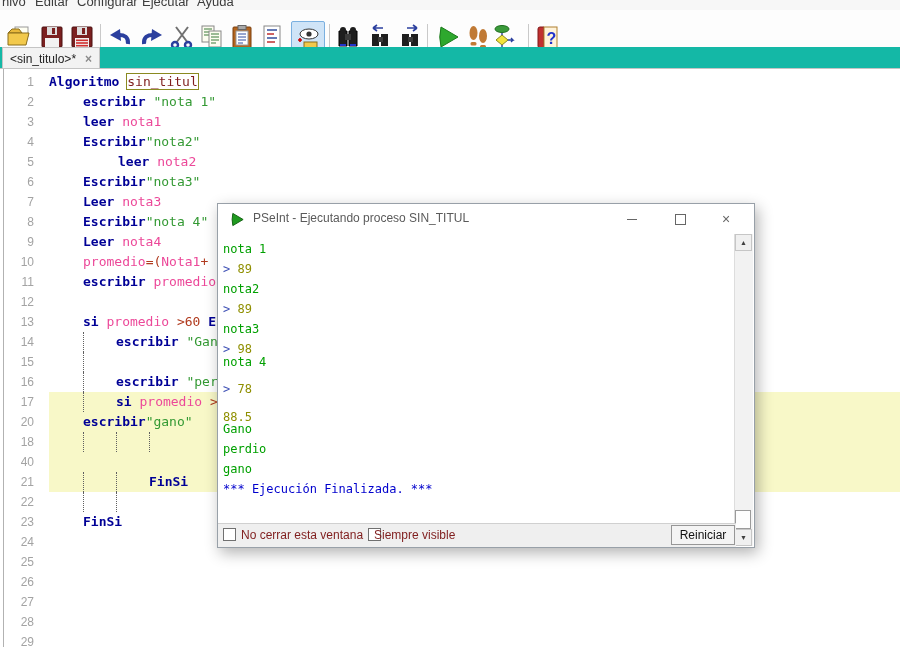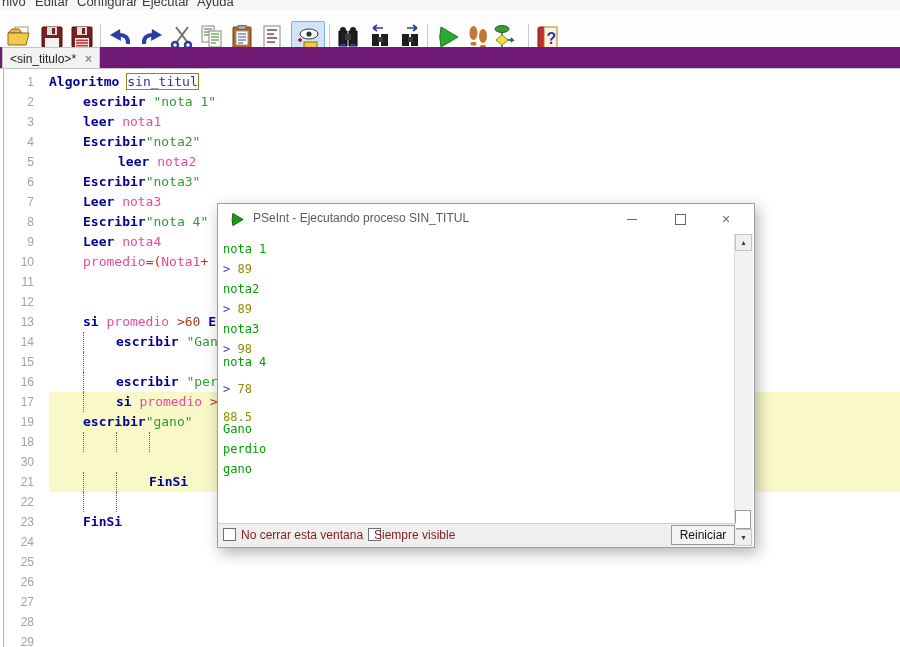--- a/index.html
+++ b/index.html
@@ -11,38 +11,38 @@
   .menuitem{position:absolute;top:-6px;font-size:13px;color:#3c3c3c;white-space:nowrap;}
 
   
   .toolbar{position:absolute;left:0;top:10px;width:100%;height:37px;background:#fdfdfd;overflow:hidden;}
   .tbi{position:absolute;top:13px;width:28px;height:28px;display:flex;align-items:center;justify-content:center;}
   .tbi svg{width:26px;height:26px;}
   .tbsep{position:absolute;top:14px;width:1px;height:27px;background:#c9c9c9;}
   .tbi.selected{top:11px;width:32px;height:32px;background:#cfe4f7;border:1px solid #7ab0e0;border-radius:2px;}
 
   
-  .tabbar{position:absolute;left:0;top:47px;width:100%;height:22px;background:#701a75;}
+  .tabbar{position:absolute;left:0;top:47px;width:100%;height:22px;background:#14b8a6;}
   .tab{position:absolute;left:2px;top:0;height:21px;background:#f2f2f2;border:1px solid #c4c4c4;border-bottom:none;
        display:flex;align-items:center;padding:0 7px;font-size:12px;color:#222;}
   .tabclose{margin-left:9px;color:#8a8a8a;font-size:12px;font-weight:bold;line-height:1;}
   .tabline{position:absolute;left:0;top:21px;width:100%;height:1px;background:#c4c4c4;}
 
   
   .editor{position:absolute;left:3px;top:69px;right:0;bottom:0;background:#fff;border-left:1px solid #b2b2b2;}
   .hlband{position:absolute;left:45px;right:0;top:323px;height:100px;background:#f8f8c8;}
   .crow{position:absolute;left:0;width:100%;height:20px;line-height:20px;}
   .lnum{position:absolute;left:0;top:0;width:30px;text-align:right;font-size:12px;color:#a3a3a3;}
   .codetext{position:absolute;top:0;white-space:pre;font-family:"DejaVu Sans Mono",monospace;font-size:13px;}
   .guide{position:absolute;top:0;height:20px;width:0;border-left:1px dotted #606060;}
   .kw{color:#000096;font-weight:bold;}
   .str{color:#339933;}
   .op{color:#b03a1e;}
   .txt{color:#ec4899;}
-  .boxed{color:#4c1d95;outline:1px solid #8a8a20;}
+  .boxed{color:#7f1d1d;outline:1px solid #8a8a20;}
 
   
   .conwin{position:absolute;left:217px;top:203px;width:536px;height:343px;background:#fff;
           border:1px solid #98a0a8;box-shadow:3px 5px 14px rgba(0,0,0,.3);z-index:20;}
   .contitle{position:absolute;left:0;top:0;right:0;height:30px;background:#fff;}
   .contitle .appicon{position:absolute;left:12px;top:8px;width:15px;height:15px;}
   .contitle .ttext{position:absolute;left:35px;top:7px;font-size:12px;color:#5a5a5a;white-space:nowrap;}
   .winbtn{position:absolute;top:5px;width:24px;height:20px;display:flex;align-items:center;justify-content:center;color:#666;}
   .minbar{width:10px;height:1px;background:#666;}
   .maxsq{width:9px;height:9px;border:1px solid #666;}
@@ -262,20 +262,21 @@
         <div class="crow" style="top: 163px;">
           <span class="lnum">9</span>
           <span class="codetext" style="left: 79px;"><span class="kw">Leer </span><span class="txt">nota4</span></span>
         </div>
         <div class="crow" style="top: 183px;">
           <span class="lnum">10</span>
           <span class="codetext" style="left: 79px;"><span class="txt">promedio</span><span class="op">=(</span><span class="txt">Nota1</span><span class="op">+</span><span class="txt"> no</span></span>
         </div>
         <div class="crow" style="top: 203px;">
           <span class="lnum">11</span>
+          <span class="codetext" style="left: 79px;"><span class="kw">escribir </span><span class="txt">promedio</span></span>
         </div>
         <div class="crow" style="top: 223px;">
           <span class="lnum">12</span>
         </div>
         <div class="crow" style="top: 243px;">
           <span class="lnum">13</span>
           <span class="codetext" style="left: 79px;"><span class="kw">si</span><span class="txt"> promedio </span><span class="op">&gt;60</span><span class="txt"> </span><span class="kw">Ent</span></span>
         </div>
         <div class="crow" style="top: 263px;">
           <span class="lnum">14</span>
@@ -290,31 +291,31 @@
           <span class="lnum">16</span>
           <span class="guide" style="left: 79px;"></span>
           <span class="codetext" style="left: 112px;"><span class="kw">escribir </span><span class="str">"perd</span></span>
         </div>
         <div class="crow" style="top: 323px;">
           <span class="lnum">17</span>
           <span class="guide" style="left: 79px;"></span>
           <span class="codetext" style="left: 112px;"><span class="kw">si</span><span class="txt"> promedio </span><span class="op">&gt;60</span></span>
         </div>
         <div class="crow" style="top: 343px;">
-          <span class="lnum">19</span>
+          <span class="lnum">20</span>
           <span class="codetext" style="left: 79px;"><span class="kw">escribir</span><span class="str">"gano"</span></span>
         </div>
         <div class="crow" style="top: 363px;">
           <span class="lnum">18</span>
           <span class="guide" style="left: 79px;"></span>
           <span class="guide" style="left: 112px;"></span>
           <span class="guide" style="left: 145px;"></span>
         </div>
         <div class="crow" style="top: 383px;">
-          <span class="lnum">30</span>
+          <span class="lnum">40</span>
         </div>
         <div class="crow" style="top: 403px;">
           <span class="lnum">21</span>
           <span class="guide" style="left: 79px;"></span>
           <span class="guide" style="left: 112px;"></span>
           <span class="codetext" style="left: 145px;"><span class="kw">FinSi</span></span>
         </div>
         <div class="crow" style="top: 423px;">
           <span class="lnum">22</span>
           <span class="guide" style="left: 79px;"></span>
@@ -370,20 +371,21 @@
         <div class="conline" style="top: 45px;"><span class="out">nota2</span></div>
         <div class="conline" style="top: 65px;"><span class="pr">&gt; </span><span class="in">89</span></div>
         <div class="conline" style="top: 85px;"><span class="out">nota3</span></div>
         <div class="conline" style="top: 105px;"><span class="pr">&gt; </span><span class="in">98</span></div>
         <div class="conline" style="top: 118px; text-align: center;"><span class="out">nota 4</span></div>
         <div class="conline" style="top: 145px;"><span class="pr">&gt; </span><span class="in">78</span></div>
         <div class="conline" style="top: 165px; margin-top: 8px;"><span class="in">88.5</span></div>
         <div class="conline" style="top: 185px;"><span class="out">Gano</span></div>
         <div class="conline" style="top: 205px;"><span class="out">perdio</span></div>
         <div class="conline" style="top: 225px;"><span class="out">gano</span></div>
+        <div class="conline" style="top: 245px;"><span class="end">*** Ejecución Finalizada. ***</span></div>
       </div>
 
     <div class="conscroll">
       <span class="sbtn" style="top:0">▲</span>
       <span class="sthumb"></span>
       <span class="sbtn" style="bottom:0;top:auto">▼</span>
     </div>
 
     <div class="conbar">
       <span class="cbx" style="left:5px"></span>

